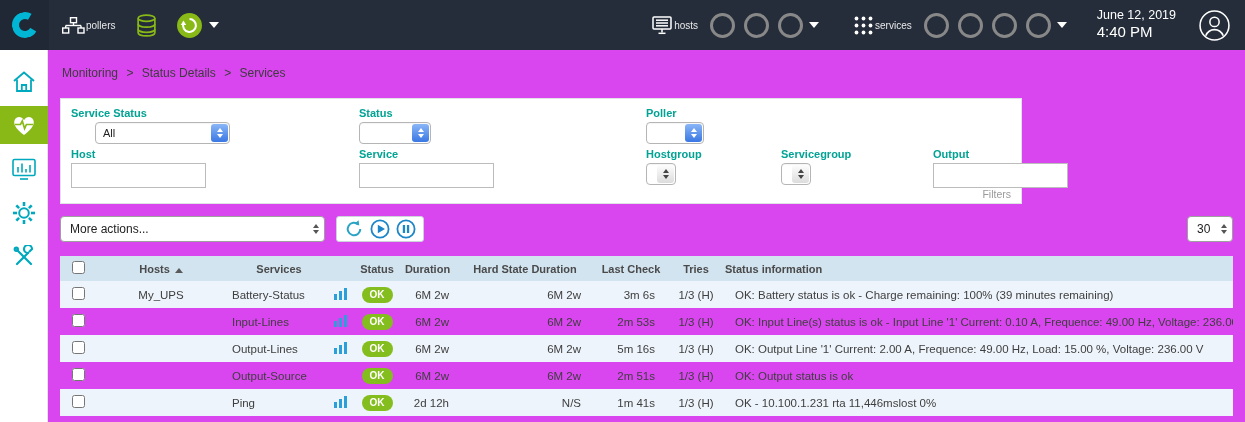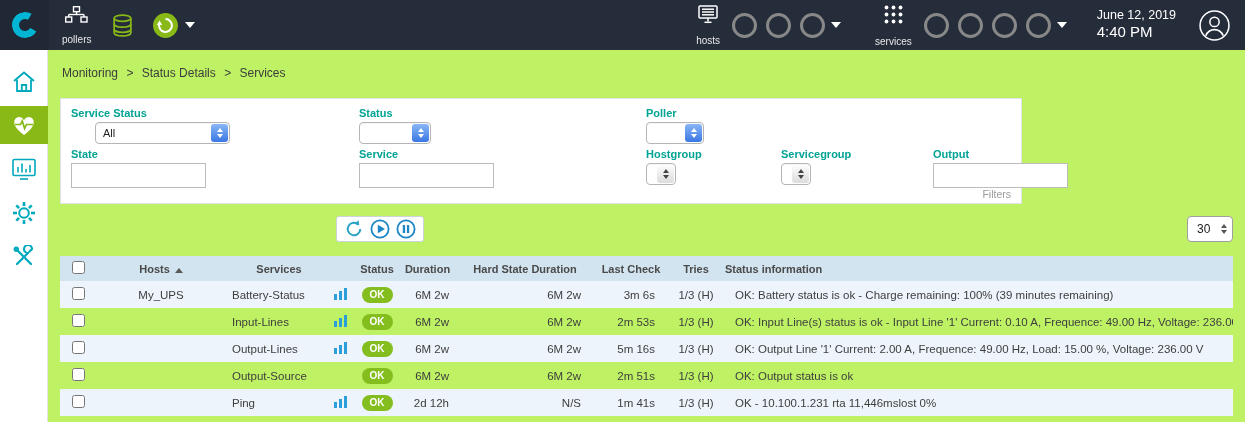--- a/index.html
+++ b/index.html
@@ -3,40 +3,40 @@
 <meta charset="utf-8">
 <style>
   * { box-sizing: border-box; margin: 0; padding: 0; }
   html,body { width:1245px; height:422px; overflow:hidden; }
   body { font-family:"Liberation Sans", sans-serif; background:#fff; color:#333; }
 
   
   .topbar { height:50px; background:#252d3a; display:flex; align-items:center; color:#fff; }
   .logo-box { width:49px; height:50px; background:#20московs; background:#202835; display:flex; align-items:center; justify-content:center; flex:0 0 49px; }
   .logo-c { width:26px; height:26px; border-radius:50%; border:7px solid #00b6d4; border-right-color:transparent; transform:rotate(-15deg); }
-  .top-item { display:flex; flex-direction:column; align-items:center; justify-content:center; gap:11px; cursor:pointer; }
+  .top-item { display:flex; flex-direction:row; align-items:center; justify-content:center; gap:1px; cursor:pointer; }
   .top-item .lbl { font-size:10px; color:#e8e8e8; }
   .tb-icon { display:flex; align-items:center; justify-content:center; }
   .chev { width:0; height:0; border-left:5px solid transparent; border-right:5px solid transparent; border-top:6px solid #fff; margin-left:6px; cursor:pointer; }
   .badges { display:flex; align-items:center; gap:9px; margin-left:12px; }
   .badge { width:25px; height:25px; border-radius:50%; border:3px solid #888; color:#fff; font-size:11px; font-weight:bold;
            display:flex; align-items:center; justify-content:center; cursor:pointer; }
   .counter-group { display:flex; align-items:center; margin-left:34px; }
   .datetime { margin-left:30px; line-height:1.25; }
   .datetime .d { font-size:12.5px; }
   .datetime .t { font-size:15px; }
   .user-btn { margin:0 14px 0 22px; cursor:pointer; display:flex; align-items:center; }
   .spacer { flex:1; }
 
   
   .page-body { display:flex; height:372px; }
   .sidebar { width:48px; background:#fff; border-right:1px solid #e4e4e4; display:flex; flex-direction:column; align-items:center; padding-top:12px; gap:6px; flex:0 0 48px; }
   .side-item { width:48px; height:38px; display:flex; align-items:center; justify-content:center; cursor:pointer; }
   .side-item.active { background:#88b917; }
-  .content { position:relative; flex:1; background:#bef264; }
+  .content { position:relative; flex:1; background:#d946ef; }
 
   
   .breadcrumb { position:absolute; top:16px; left:14px; font-size:12px; color:#3c3c3c; }
   .breadcrumb span { margin-right:5px; }
   .breadcrumb .crumb { cursor:pointer; }
 
   
   .filter-card { position:absolute; left:12px; top:48px; width:962px; height:106px; background:#fff; border:1px solid #dfe3e6; }
   .f-label { position:absolute; font-size:11px; font-weight:bold; color:#00a394; }
   .f-ctl { position:absolute; }
@@ -276,21 +276,21 @@
       <div class="f-ctl" style="left:585px; top:23px;">
         <div class="mac-select" style="width:58px;">
           <span></span>
           <span class="stepper">
               <i class="arr-up"></i>
               <i class="arr-dn"></i>
             </span>
         </div>
       </div>
 
-      <span class="f-label" style="left:10px; top:49px;">State</span>
+      <span class="f-label" style="left:10px; top:49px;">Host</span>
       <input class="txt-input f-ctl" style="left: 10px; top: 64px;" value="">
 
       <span class="f-label" style="left:298px; top:49px;">Service</span>
       <input class="txt-input f-ctl" style="left: 298px; top: 64px;" value="">
 
       <span class="f-label" style="left:585px; top:49px;">Hostgroup</span>
       <div class="f-ctl" style="left:585px; top:64px;">
         <div class="mac-select" style="width:30px; padding:0 20px 0 4px;">
           <span></span>
           <span class="stepper" style="background:linear-gradient(#fdfdfd,#dcdcdc);">
@@ -311,20 +311,27 @@
         </div>
       </div>
 
       <span class="f-label" style="left:872px; top:49px;">Output</span>
       <input class="txt-input f-ctl" style="left: 872px; top: 64px;" value="">
 
       <span class="filters-caption">Filters</span>
     </section>
 
     <div class="toolbar">
+      <div class="plain-select more-actions">
+        <span>More actions...</span>
+        <span class="stepper2">
+            <i class="arr-up"></i>
+            <i class="arr-dn"></i>
+          </span>
+      </div>
 
       <div class="icon-group">
         <span class="tool-btn">
           <svg width="20" height="20" viewBox="0 0 20 20" fill="none">
             <path d="M16.3 10a6.3 6.3 0 1 1-1.9-4.5" stroke="#2aa3c4" stroke-width="2"></path>
             <polygon points="14.6,1.2 15.3,6.6 10.4,4.8" fill="#2aa3c4"></polygon>
           </svg>
         </span>
         <span class="tool-btn">
           <svg width="20" height="20" viewBox="0 0 20 20">

